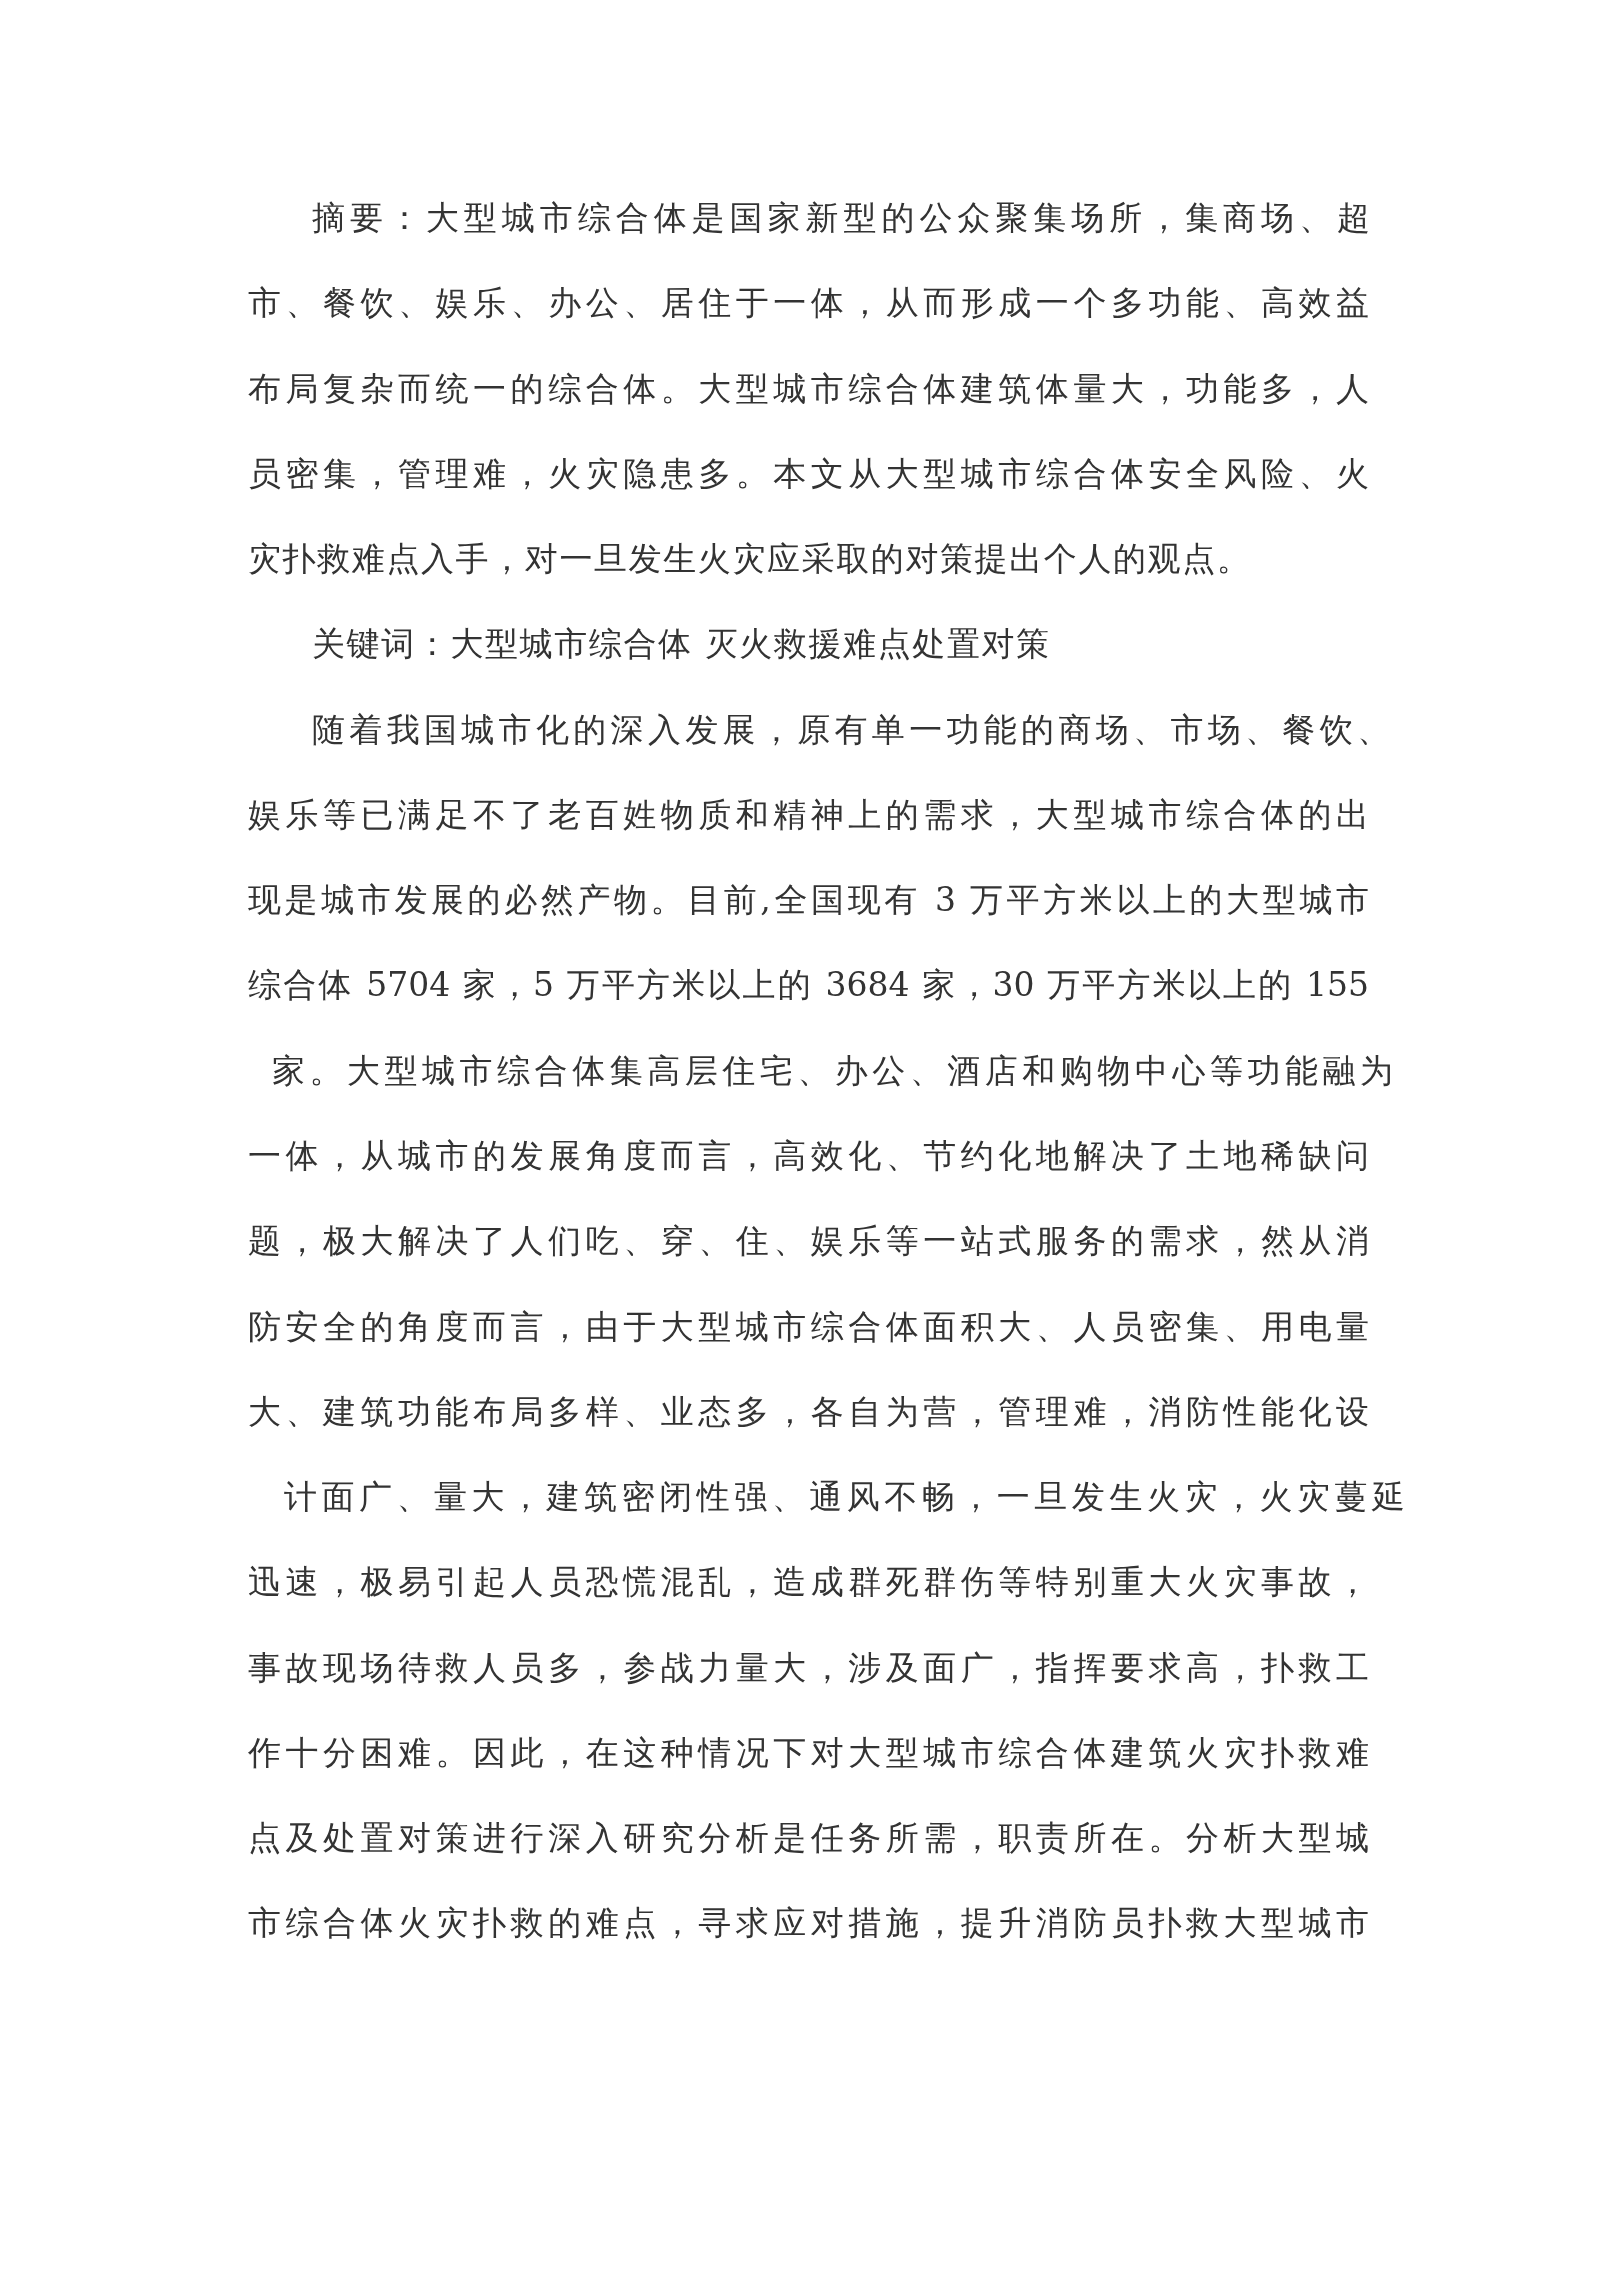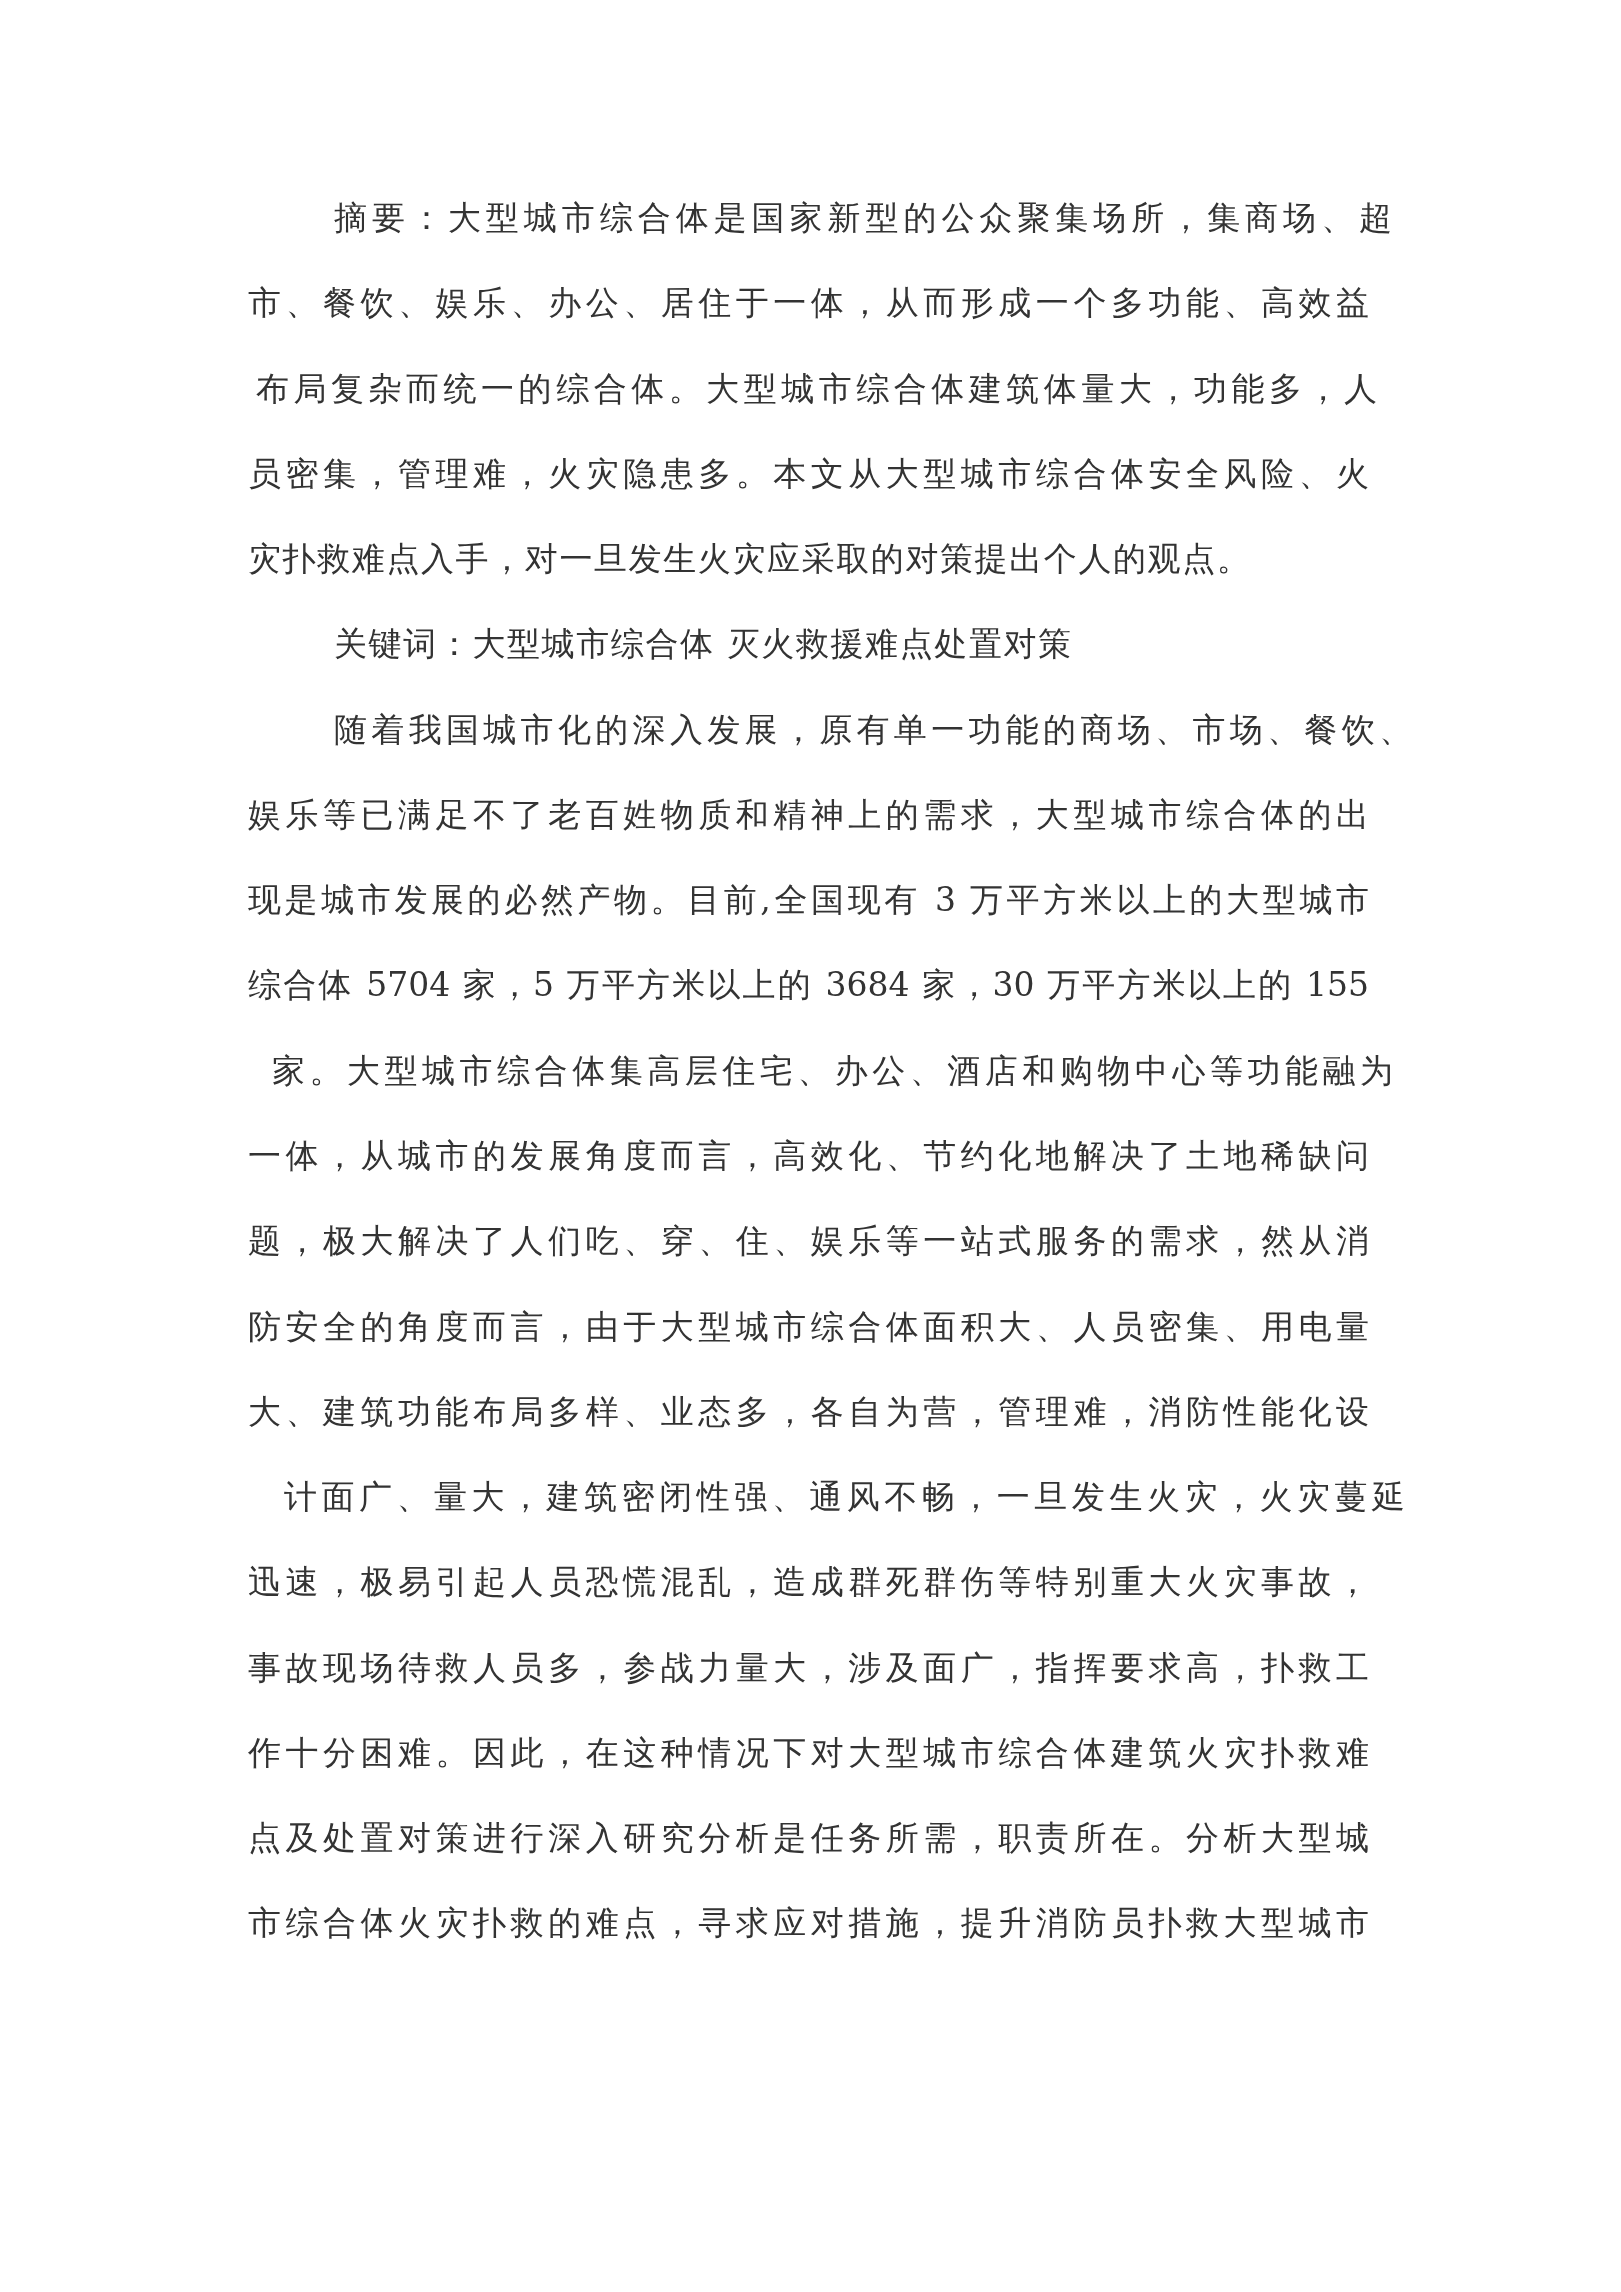--- a/index.html
+++ b/index.html
@@ -31,38 +31,37 @@
       line-height: 43px;
       font-size: 33px;
       white-space: nowrap;
       text-align: justify;
       text-align-last: justify;
       color: #333333;
     }
     .line.indent {
       left: 312px;
       width: 1058px;
-      margin-left: 22px;
     }
     .line.short {
       text-align: center;
       text-align-last: left;
       letter-spacing: 1.6px;
       width: auto;
     }
   </style>
 </head>
 <body>
 
 <div class="page">
 
   <div>
     <div class="line indent" style="top:196px;">摘要：大型城市综合体是国家新型的公众聚集场所，集商场、超</div>
     <div class="line" style="top:281px;">市、餐饮、娱乐、办公、居住于一体，从而形成一个多功能、高效益</div>
-    <div class="line" style="top:367px;margin-left:8px;">布局复杂而统一的综合体。大型城市综合体建筑体量大，功能多，人</div>
+    <div class="line" style="top:367px;">布局复杂而统一的综合体。大型城市综合体建筑体量大，功能多，人</div>
     <div class="line" style="top:452px;">员密集，管理难，火灾隐患多。本文从大型城市综合体安全风险、火</div>
     <div class="line short" style="top:537px;">灾扑救难点入手，对一旦发生火灾应采取的对策提出个人的观点。</div>
   </div>
 
   <div>
     <div class="line indent short" style="top:622px;">关键词：大型城市综合体 灭火救援难点处置对策</div>
   </div>
 
   <div>
     <div class="line indent" style="top:708px; width:1078px;">随着我国城市化的深入发展，原有单一功能的商场、市场、餐饮、</div>

